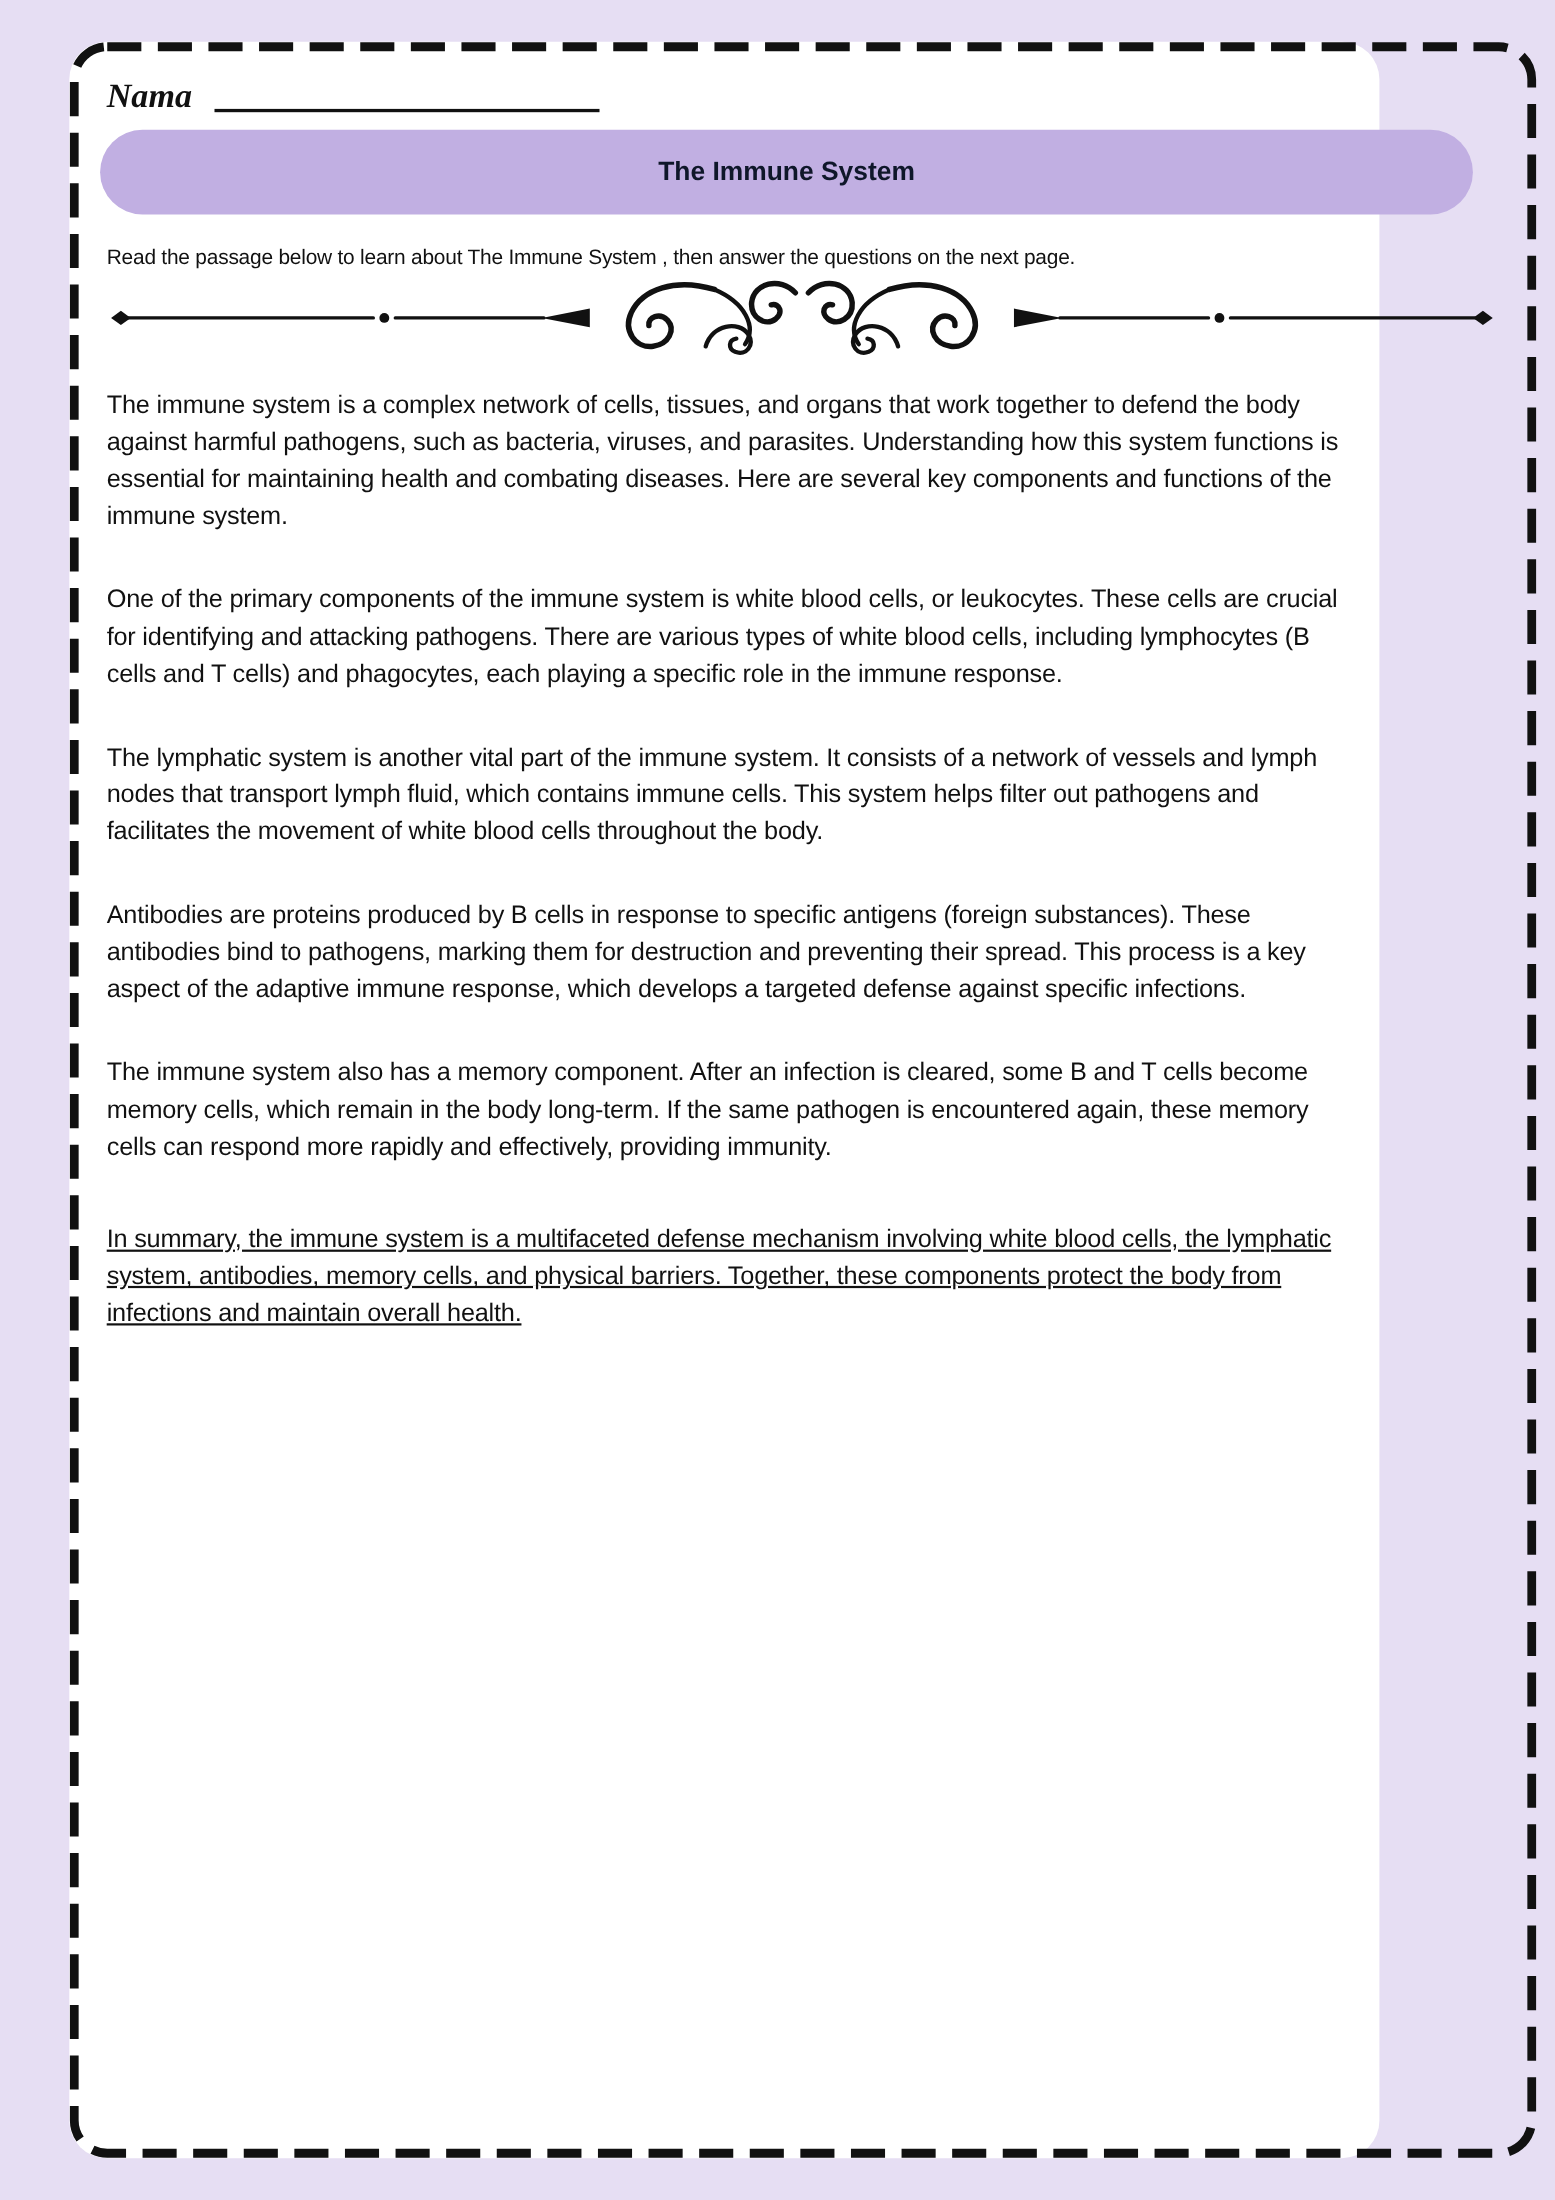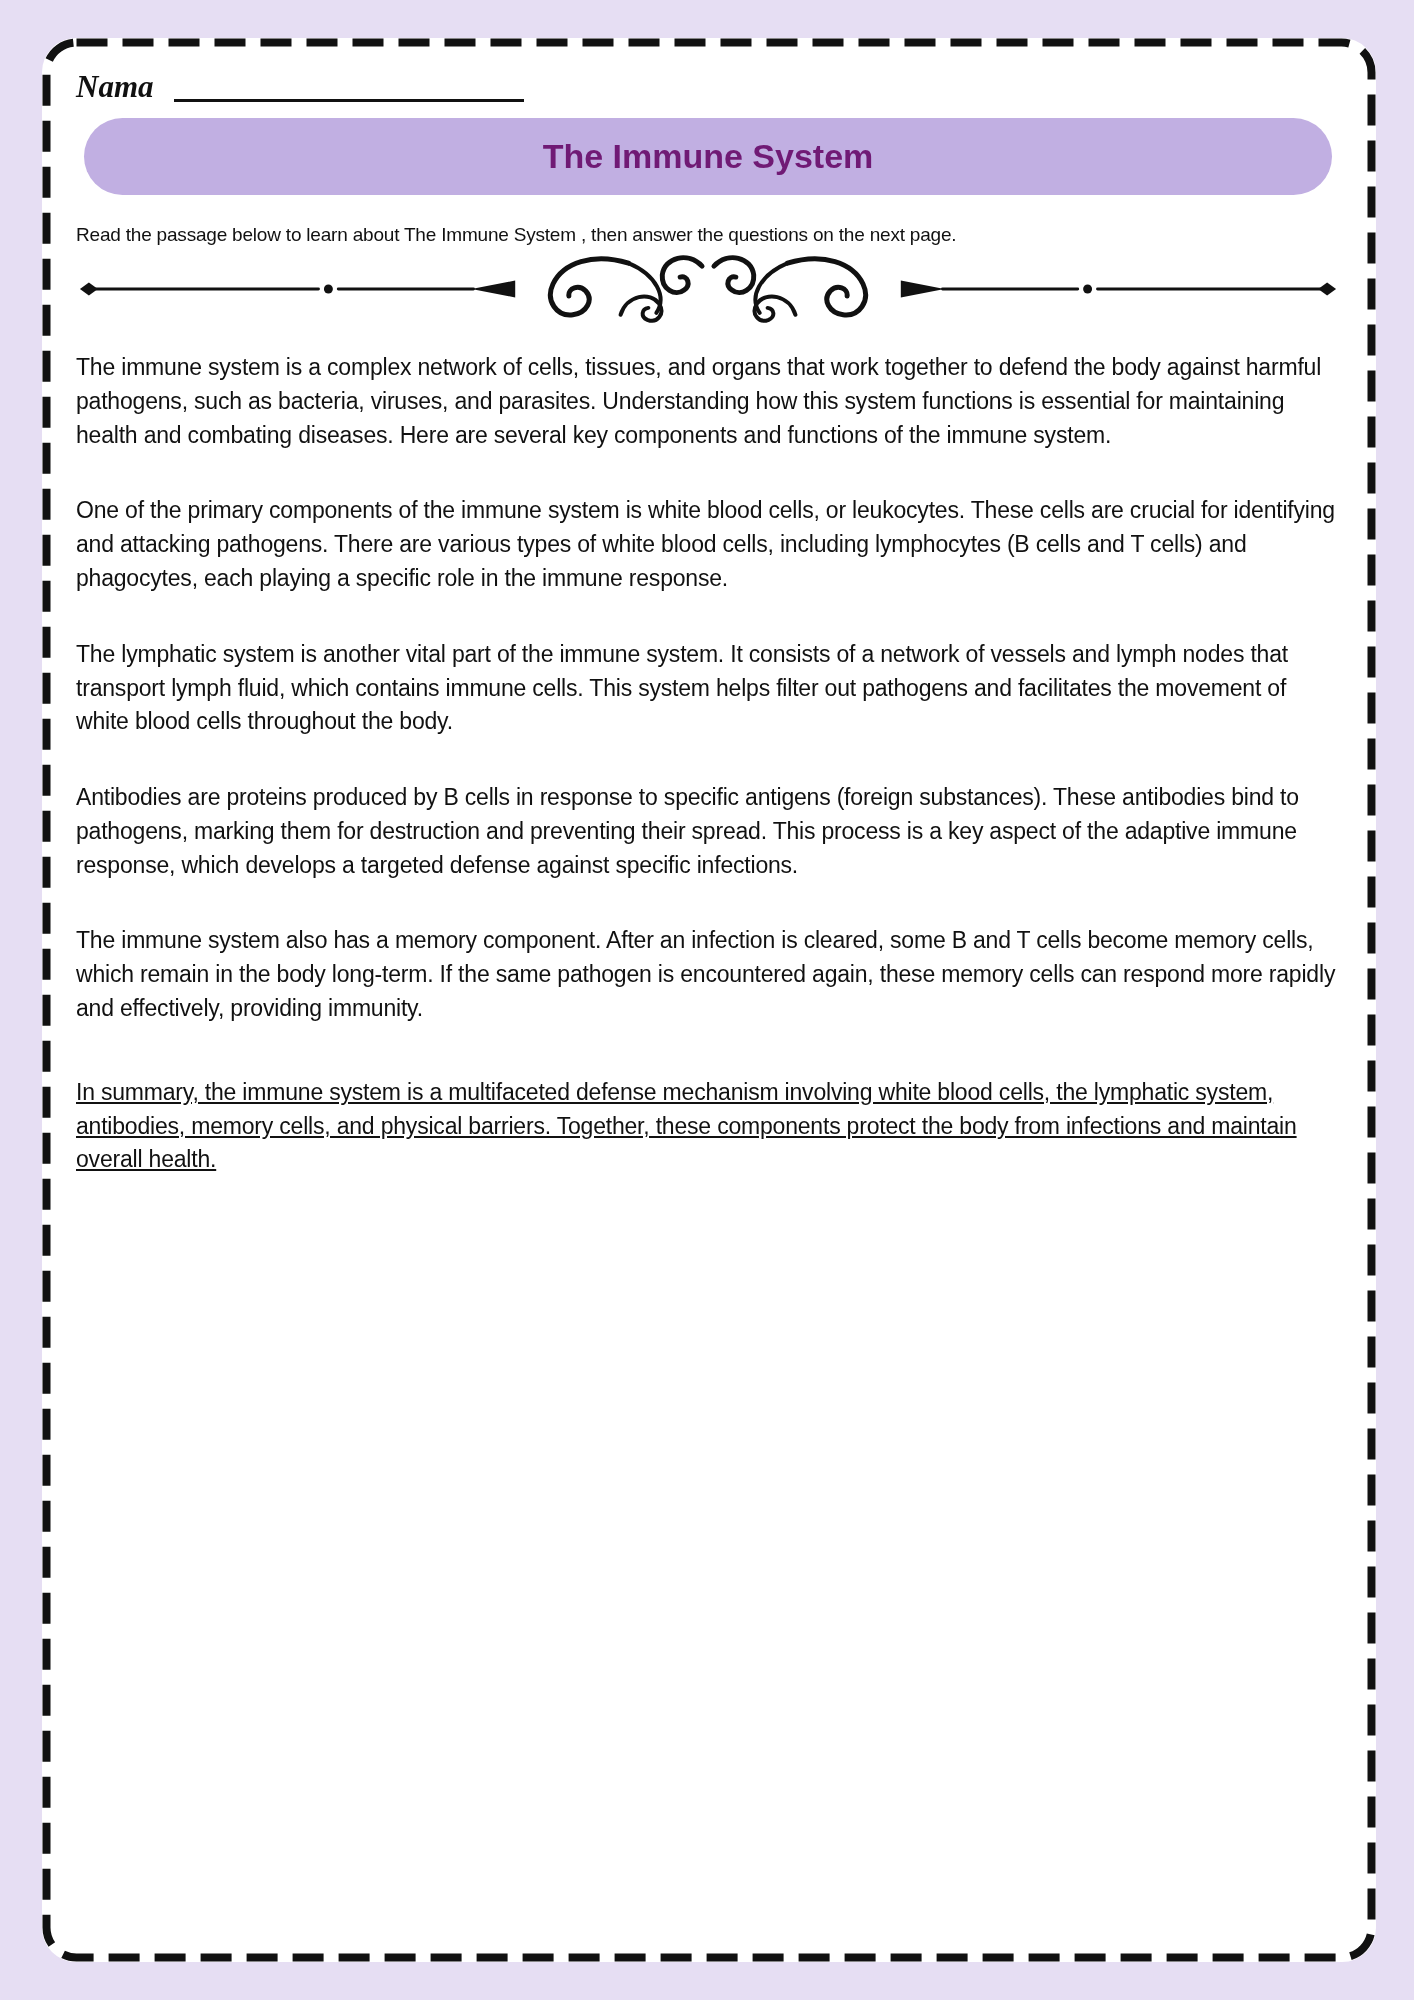--- a/index.html
+++ b/index.html
@@ -6,24 +6,25 @@
   html, body { margin: 0; padding: 0; }
   .page {
     width: 1414px; height: 2000px;
     background: #e6def3;
     padding: 38px 38px 0 42px;
     font-family: "Liberation Sans", sans-serif;
     color: #111111;
   }
   .card {
     position: relative;
-    width: 1334px; height: 1924px;
+    width: 1191px; height: 1924px;
     background: #ffffff;
     border-radius: 34px;
     padding: 14px 30px 0 28px;
+    margin-left: 21px;
   }
   .border-svg {
     position: absolute; left: 0; top: 0;
     width: 1334px; height: 1924px;
     pointer-events: none;
   }
   .name-row {
     display: flex; align-items: flex-end; gap: 20px;
     margin: 6px 0 0 6px; height: 44px;
   }
@@ -37,22 +38,22 @@
     border-bottom: 3px solid #111111;
   }
   .title-pill {
     margin: 16px auto 0;
     width: 1248px; height: 77px;
     background: #c1afe2;
     border-radius: 42px;
     display: flex; align-items: center; justify-content: center;
   }
   .title-pill h1 {
-    margin: 0; font-size: 34px; font-weight: bold;
-    letter-spacing: 0; color: #701a75;
+    margin: 0; font-size: 24px; font-weight: bold;
+    letter-spacing: 0; color: #0f172a;
   }
   .instruction {
     margin: 26px 6px 0;
     font-size: 19px; line-height: 1.47;
     letter-spacing: -0.2px;
   }
   .divider { margin: 0 0 0 2px; }
   .divider svg { display: block; width: 1272px; height: 80px; }
   .passage { margin-top: 22px; padding: 0 6px; }
   .passage p {

